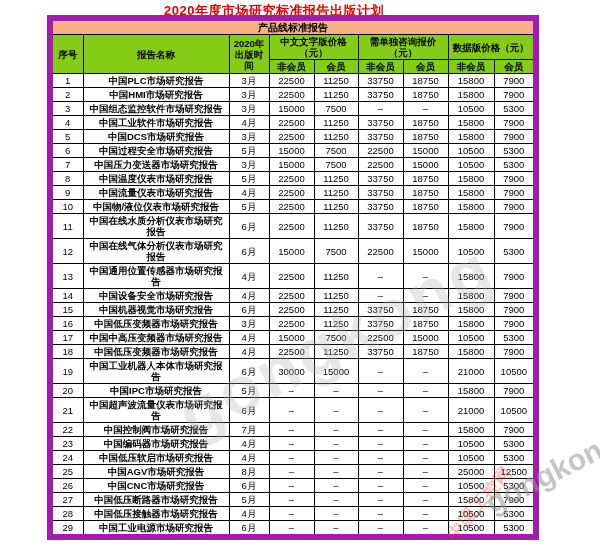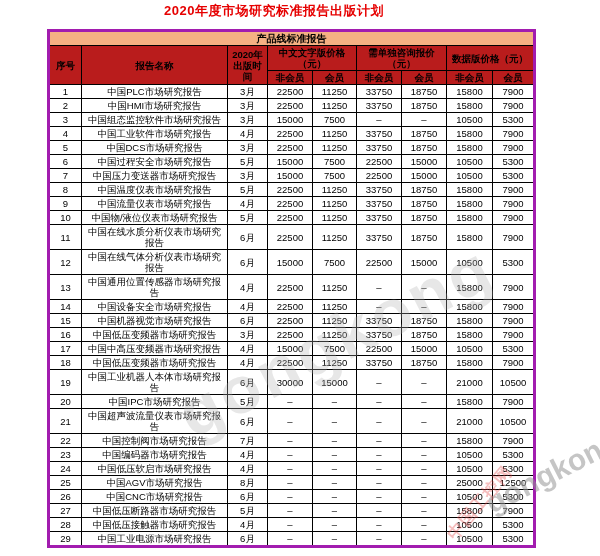--- a/index.html
+++ b/index.html
@@ -12,43 +12,43 @@
     color:#000;
   }
   .page-title{
     position:absolute;left:0;top:2px;width:548px;
     text-align:center;
     font-size:13px;font-weight:bold;
     color:#e60000;
     letter-spacing:.5px;
   }
   table.report{
-    position:absolute;left:47px;top:29px;
+    position:absolute;left:47px;top:15px;
     width:486px;
     border-collapse:collapse;
-    border:3px solid #a21caf;
+    border:6px solid #a21caf;
     table-layout:fixed;
     font-size:9.5px;
   }
   table.report th, table.report td{
     border:1px solid #000;
     padding:1px 2px;
     line-height:11px;
     text-align:center;
     vertical-align:middle;
     overflow:hidden;
   }
   th.band{
     background:#F5B183;
     font-size:10px;
     font-weight:bold;
     padding:1px 0;
   }
-  thead th{font-weight:bold;background:#b91c1c;}
-  td.col-name{text-align:left;font-weight:normal;}
+  thead th{font-weight:bold;background:#84cc16;}
+  td.col-name{text-align:left;font-weight:bold;}
   td.col-month{font-weight:normal;}
   .notes{
     position:absolute;left:85px;top:515px;
     font-size:9.5px;line-height:13px;
     font-weight:bold;
   }
   .notes div{white-space:nowrap;}
   .wm{
     position:absolute;
     pointer-events:none;

